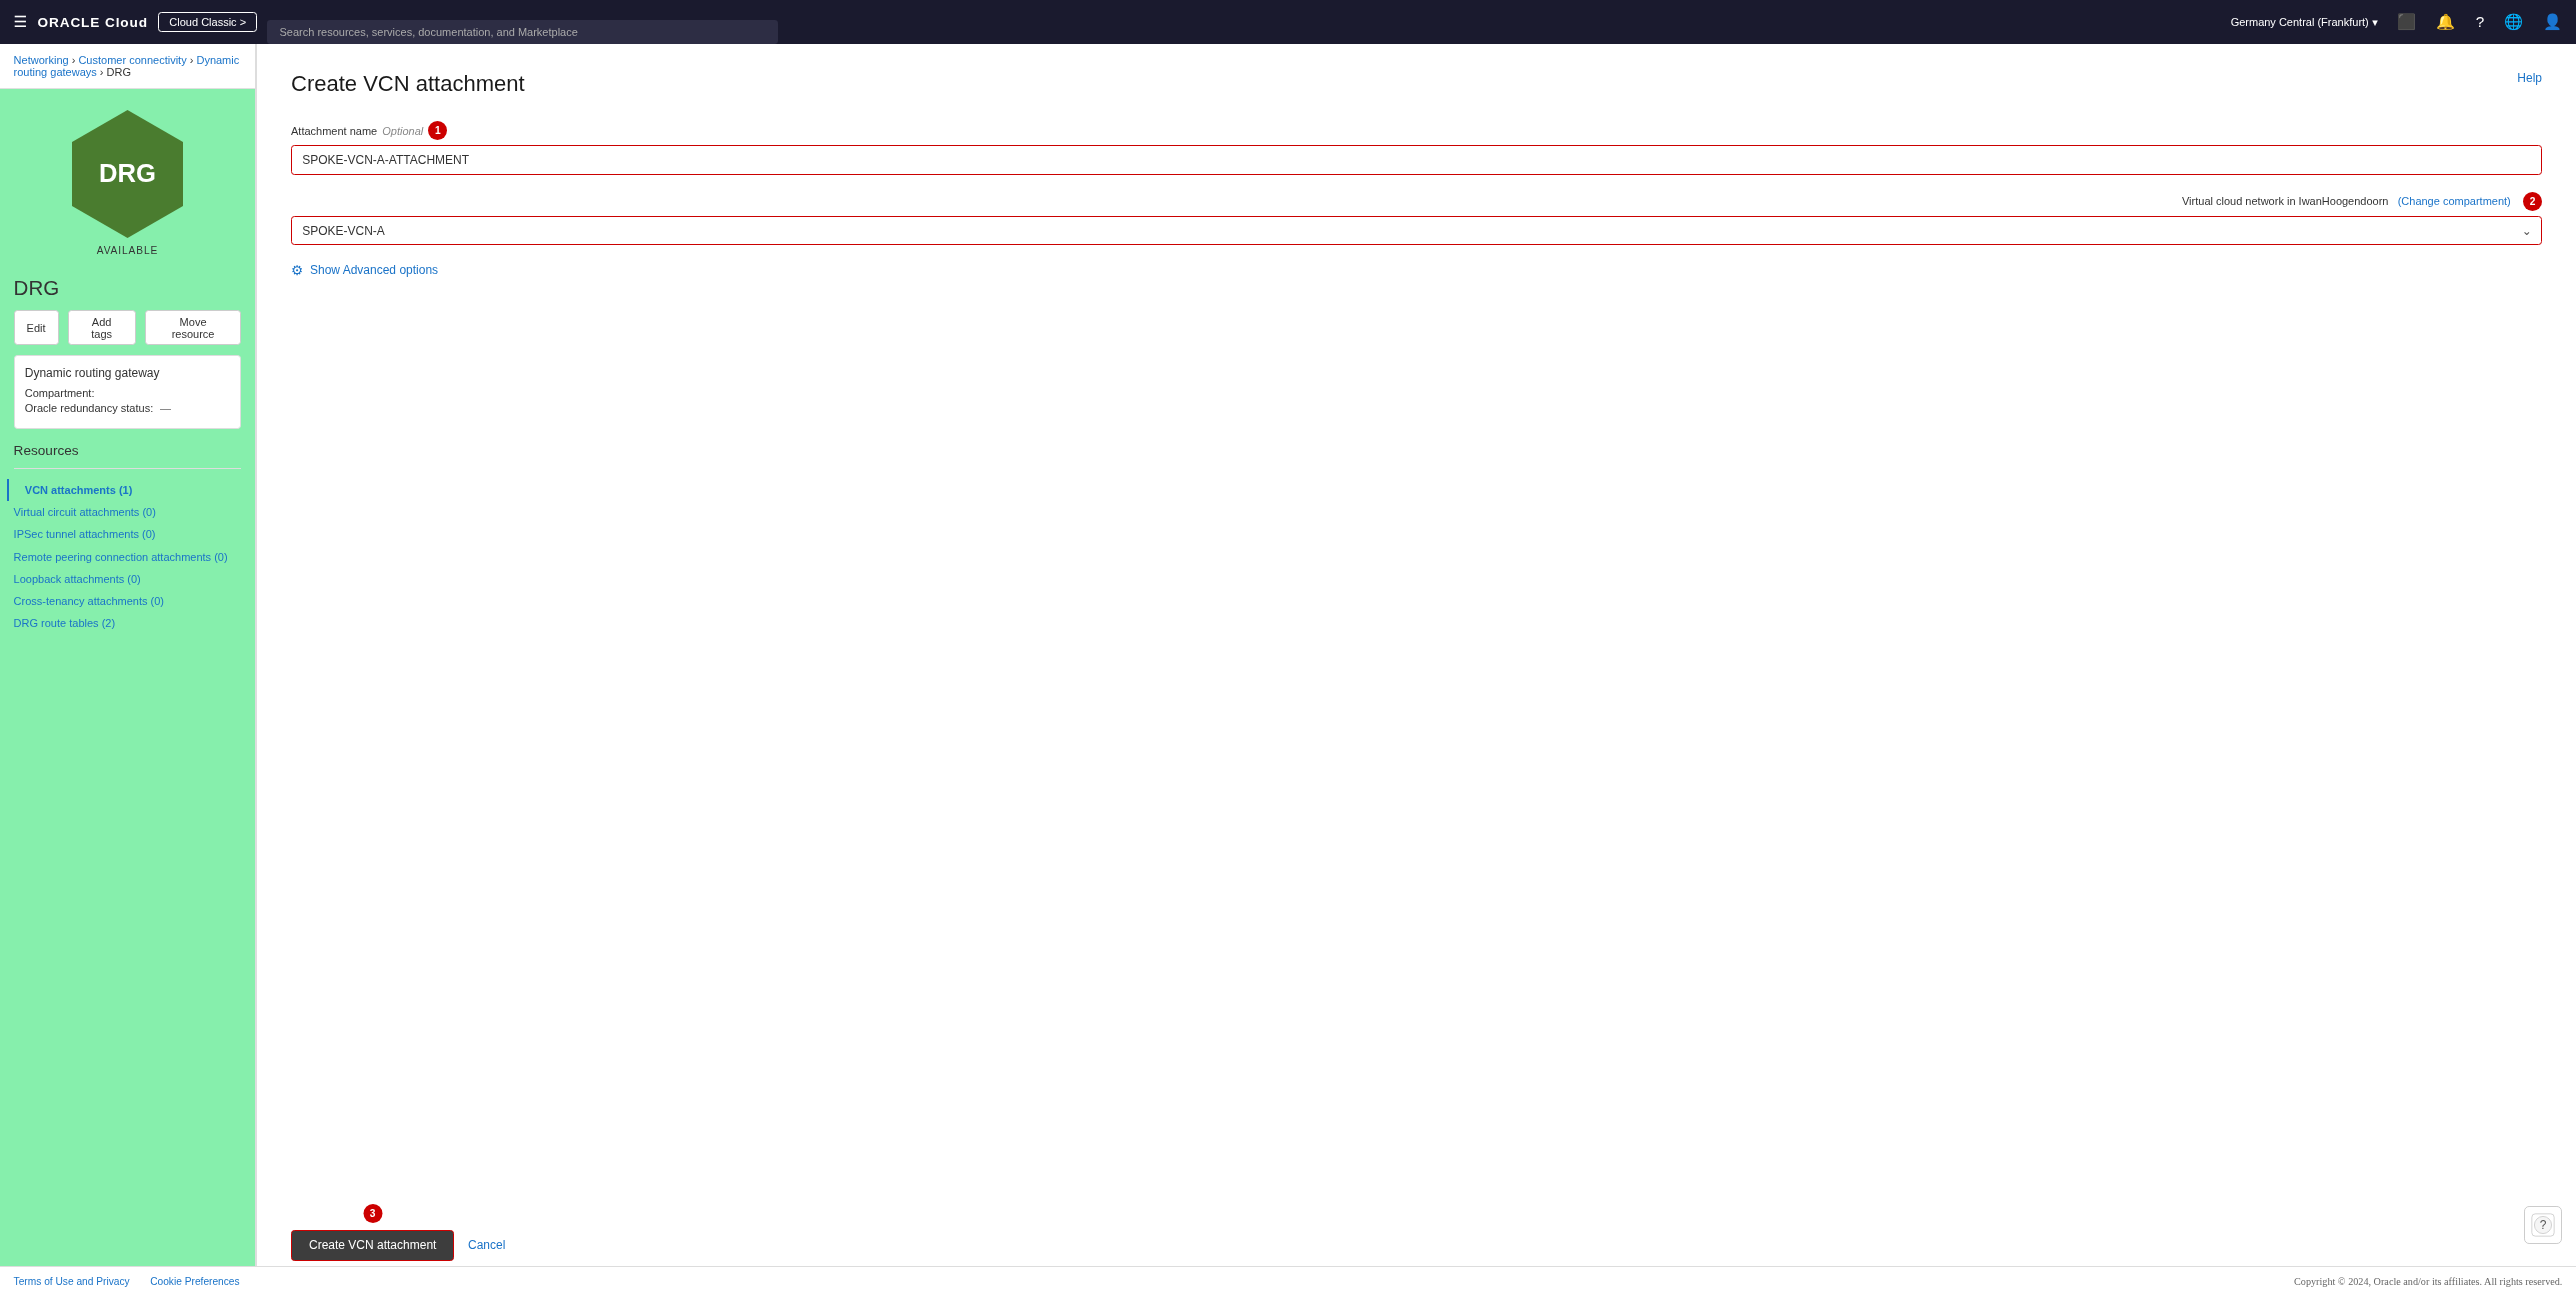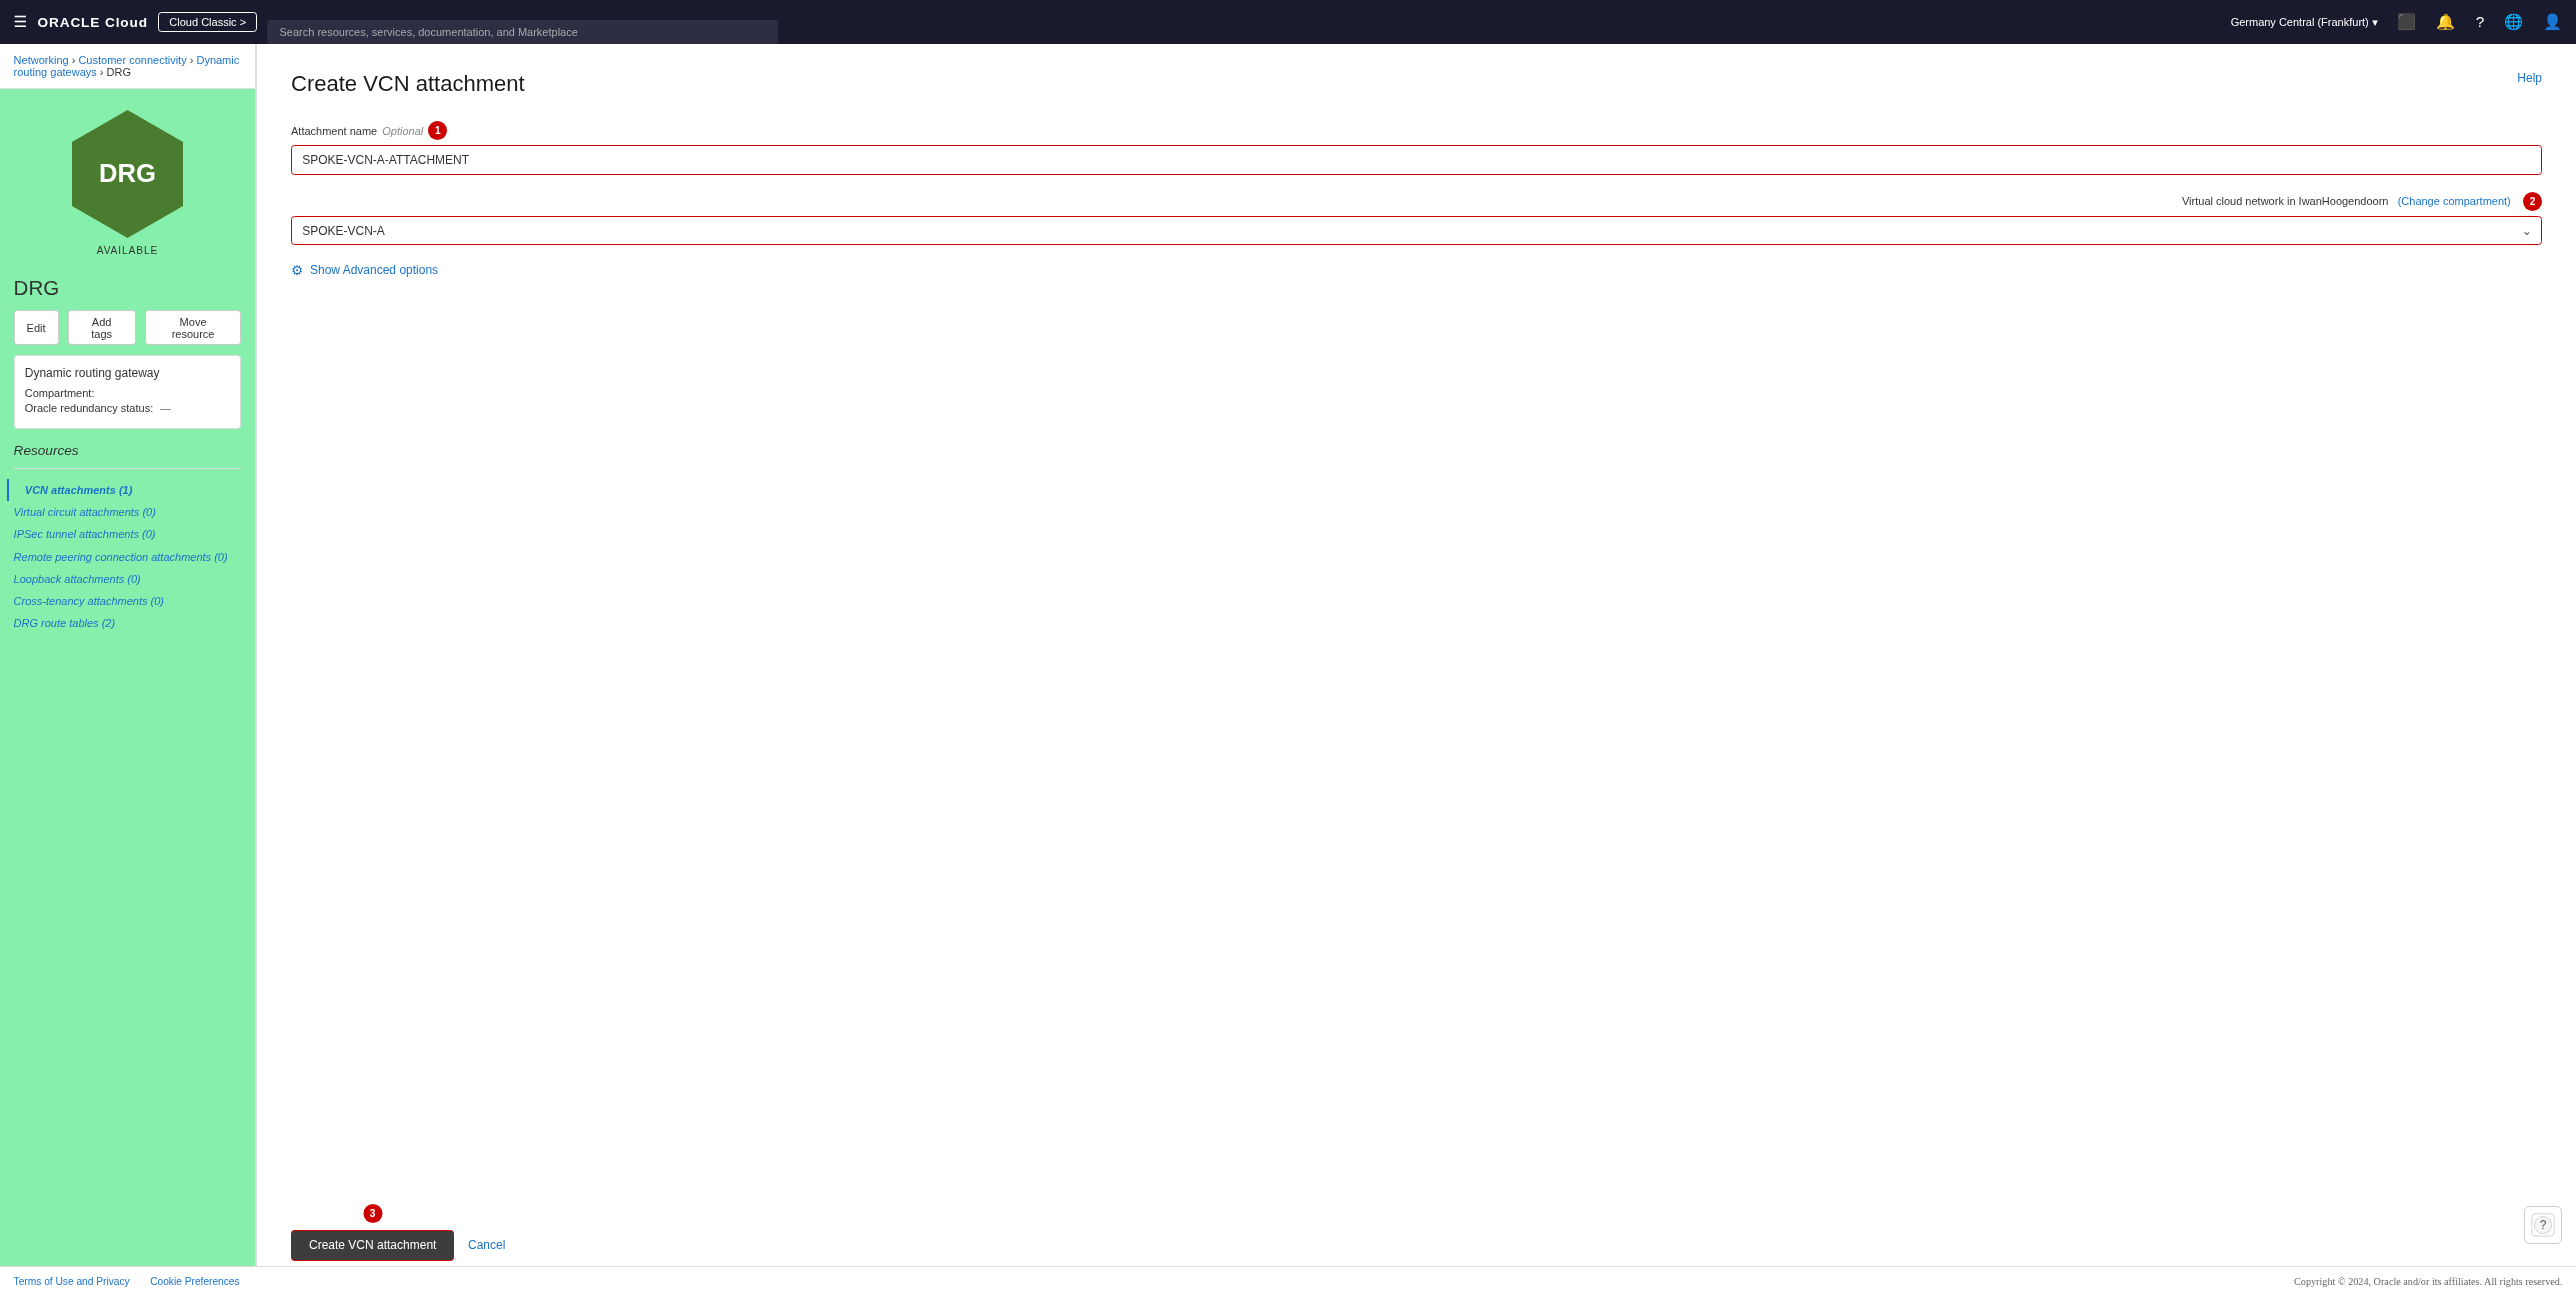--- a/index.html
+++ b/index.html
@@ -139,21 +139,21 @@
       border: 0.9px solid #ddd;
       border-radius: 3.4px;
       padding: 10.2px;
     }
     .info-card-title { font-size: 12px; font-weight: 500; margin-bottom: 6.8px; }
     .info-row { display: flex; gap: 6.8px; margin-bottom: 3.4px; font-size: 11px; }
     .info-label { font-weight: 500; color: #333; min-width: 68px; }
     .info-value { color: #666; }
 
     
-    .resources-section { padding: 0 13.6px; font-style: italic; }
+    .resources-section { padding: 0 13.6px; }
     .resources-title { font-size: 13.6px; font-weight: 500; margin-bottom: 10.2px; color: #333; }
     .resources-divider { border: none; border-top: 0.9px solid #ddd; margin-bottom: 10.2px; }
 
     .sidebar-nav-item {
       padding: 5.1px 0;
       font-size: 11px;
       cursor: pointer;
       color: #1a73c8;
       text-decoration: none;
       display: block;

